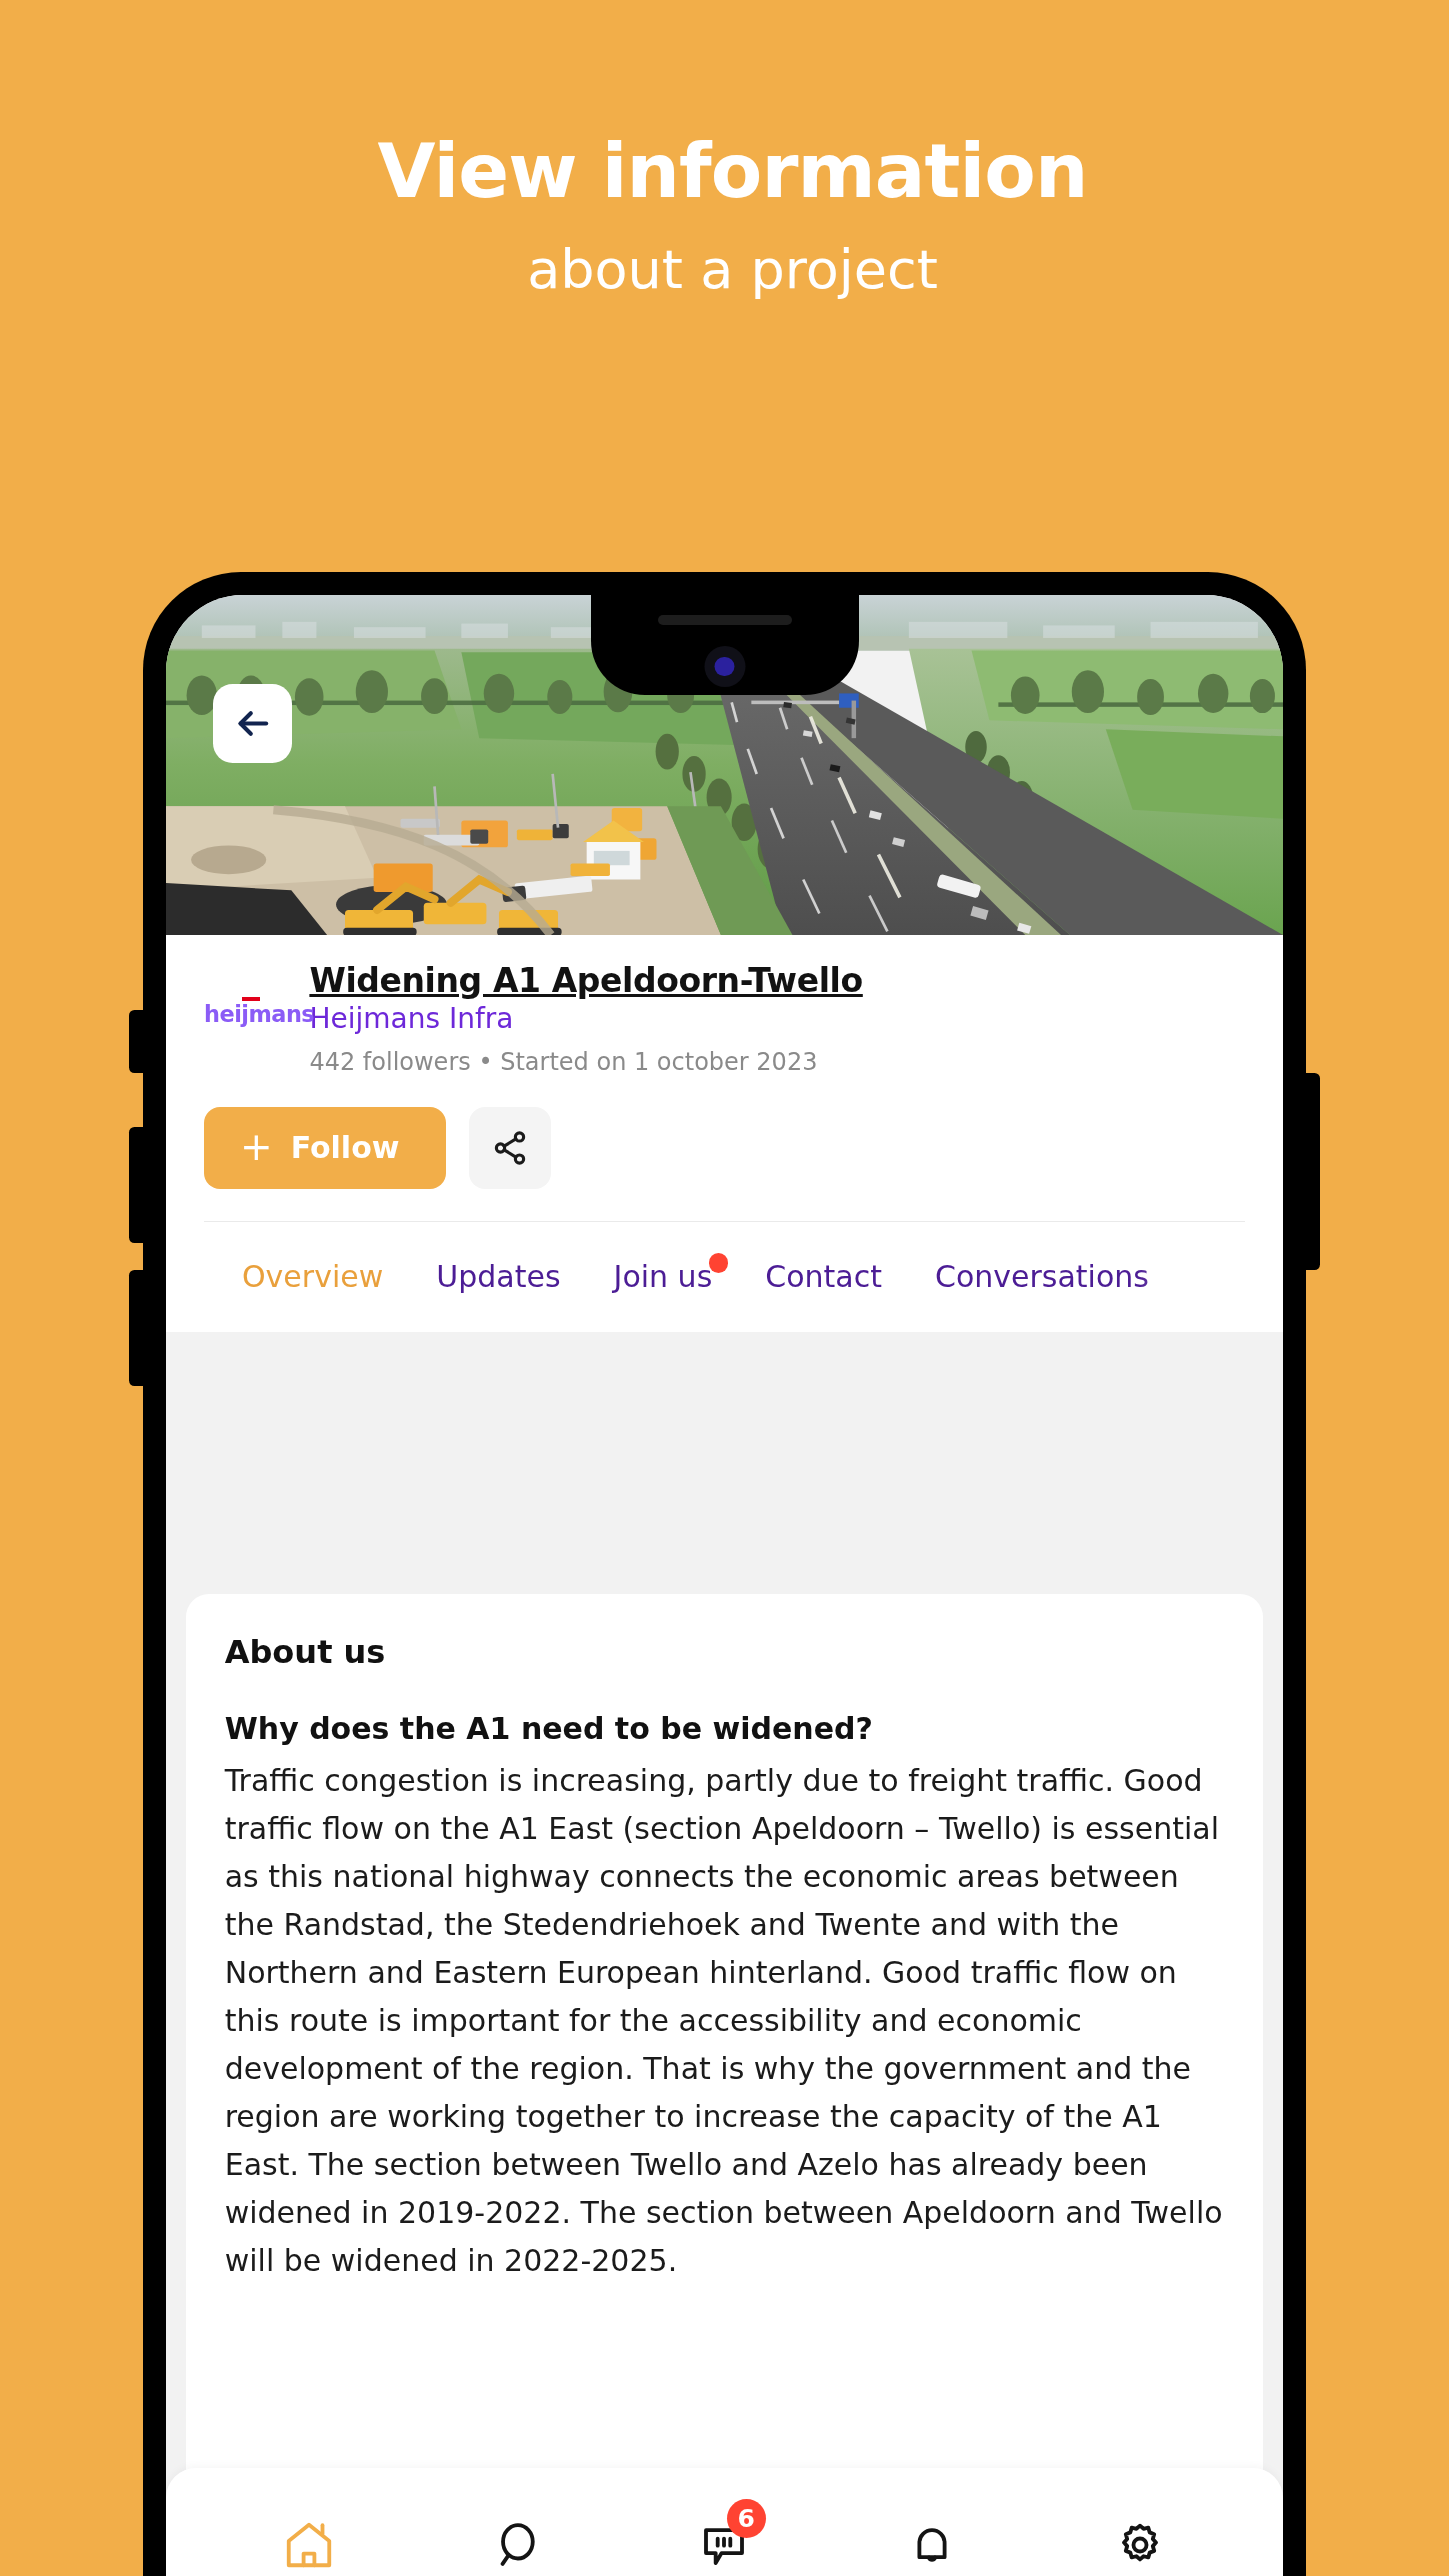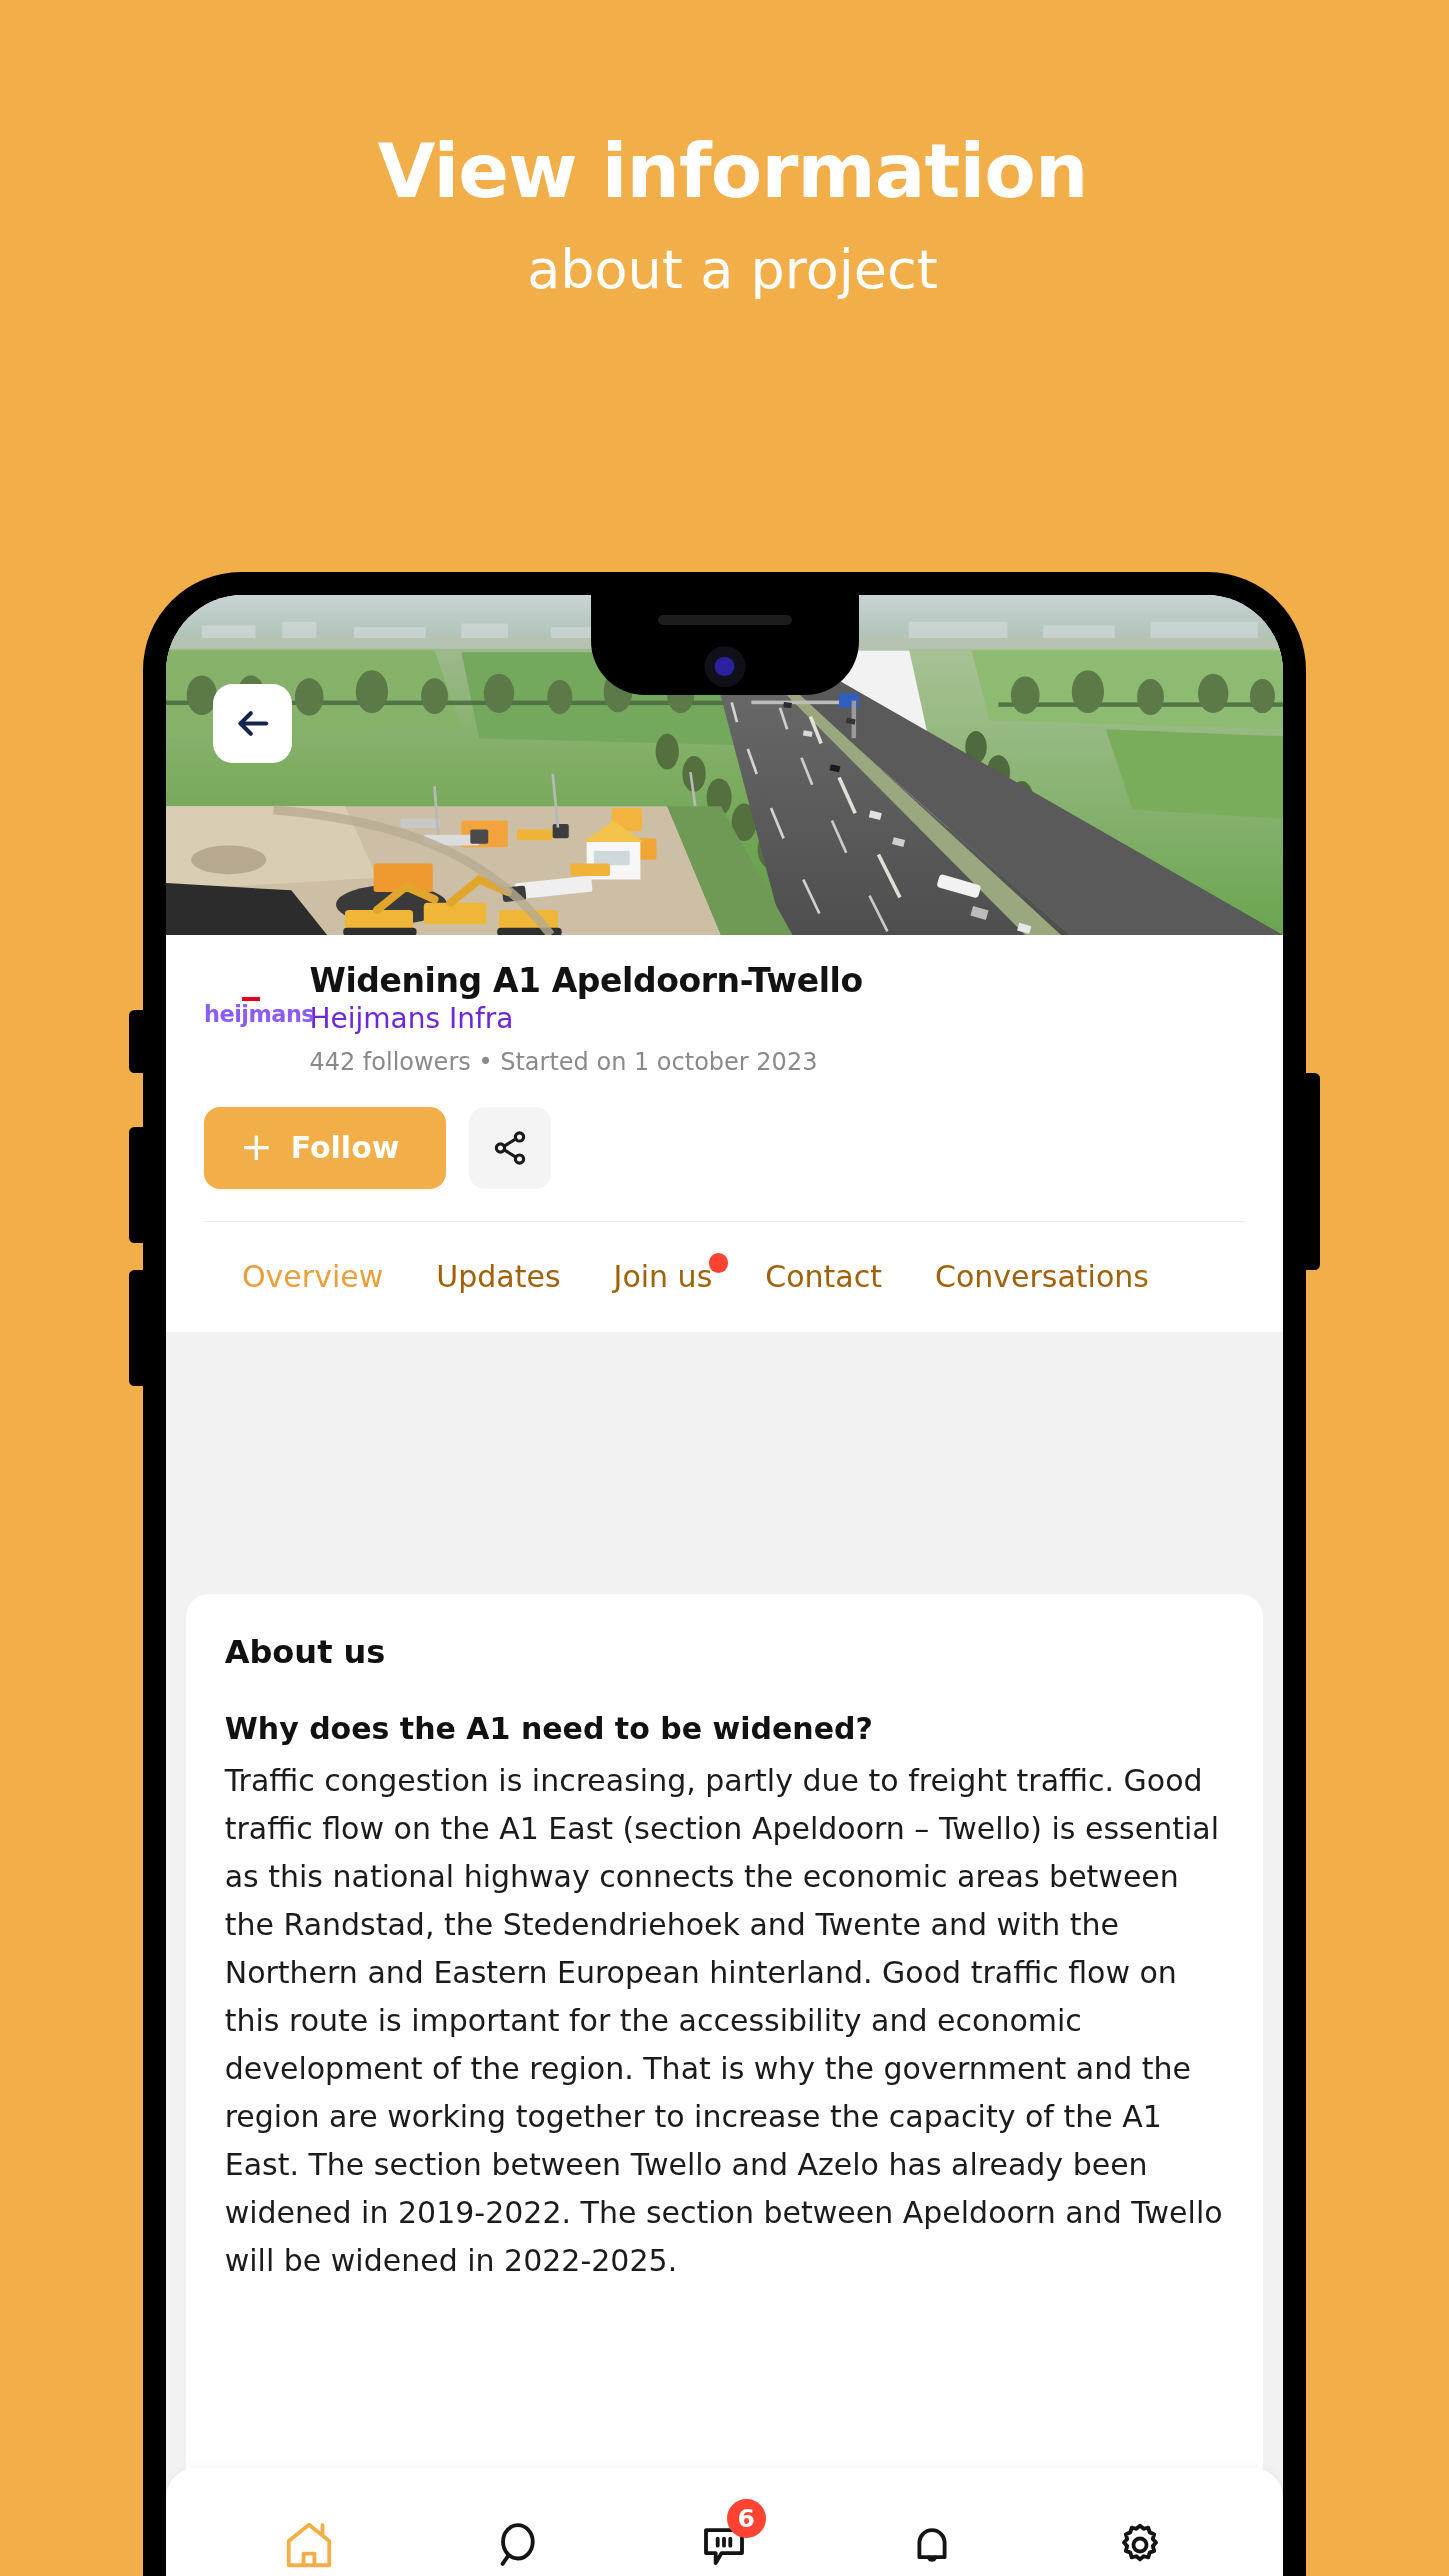--- a/index.html
+++ b/index.html
@@ -172,20 +172,21 @@
     height: 4.5px;
     background: #e2001a;
   }
   .org-text { flex: 1; padding-left: 5.4px; }
   .project-title {
     font-size: 33px;
     font-weight: bold;
     color: #121212;
     line-height: 1.15;
     letter-spacing: -0.4px;
+    text-decoration: underline;
   }
   .org-name {
     font-size: 28px;
     color: #6d28d9;
     margin-top: 2px;
     line-height: 1.2;
   }
   .meta-row {
     font-size: 24px;
     color: #8a8a8a;
@@ -238,21 +239,21 @@
   .tabs {
     display: flex;
     align-items: center;
     gap: 53px;
     padding: 0 38px;
     height: 100%;
     white-space: nowrap;
   }
   .tab {
     font-size: 30px;
-    color: #a16207;
+    color: #4c1d95;
     position: relative;
     cursor: pointer;
     line-height: 1;
   }
   .tab.active { color: #e9a03c; }
   .tab-dot {
     position: absolute;
     top: -9px;
     right: -16px;
     width: 19.7px; height: 19.7px;

